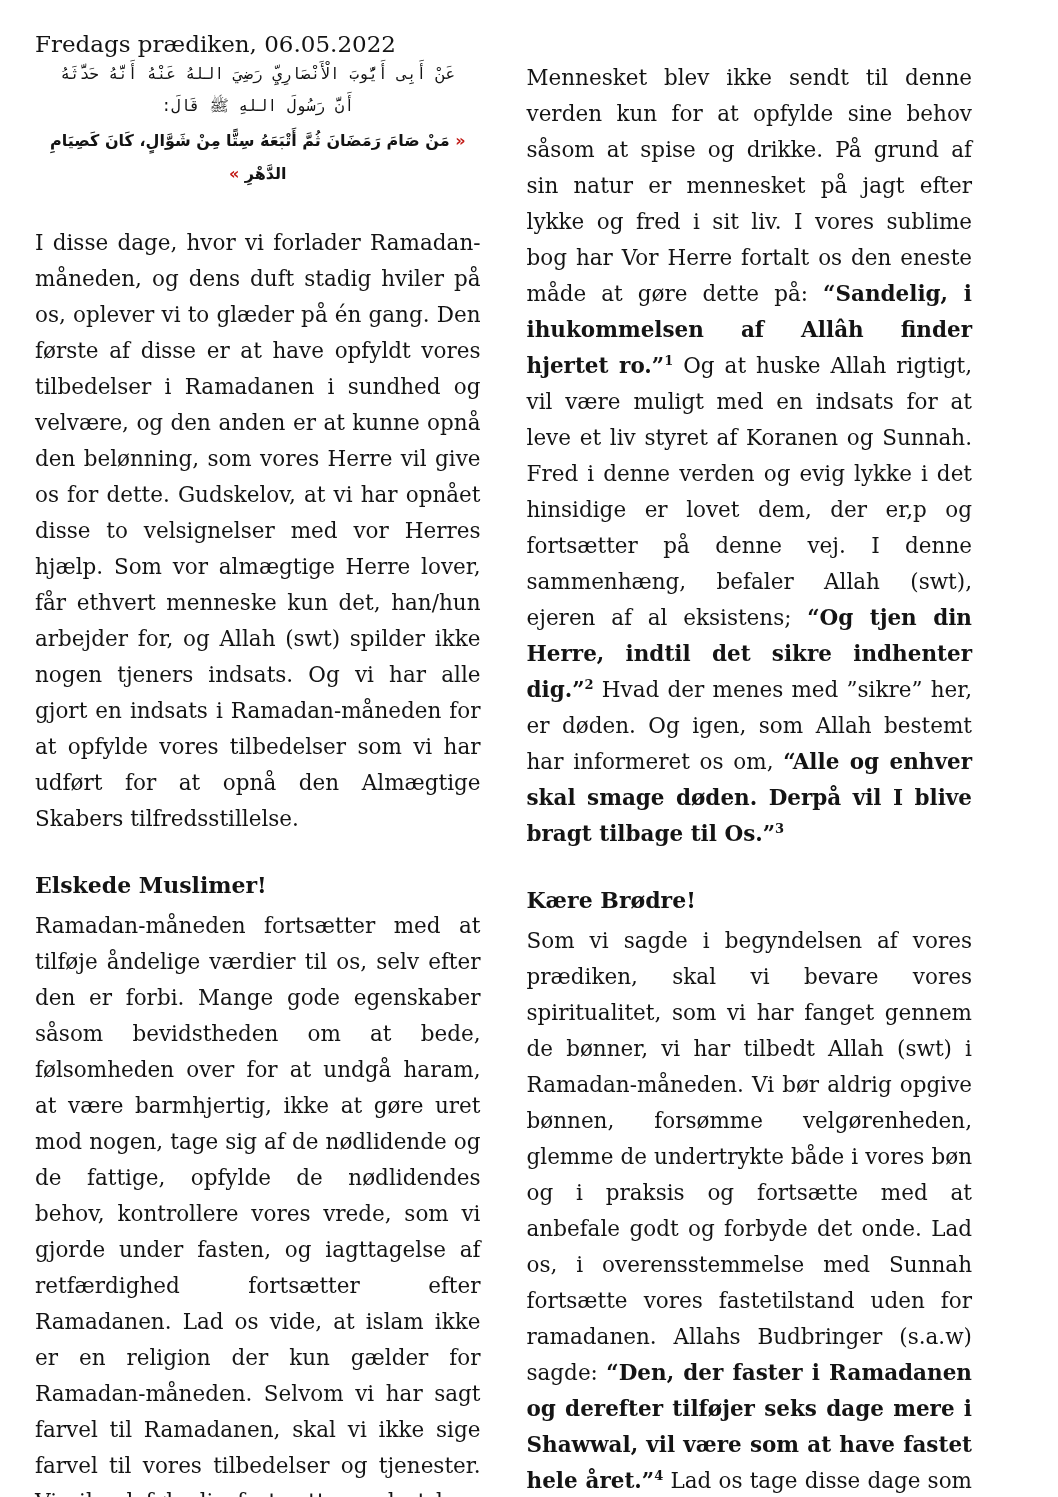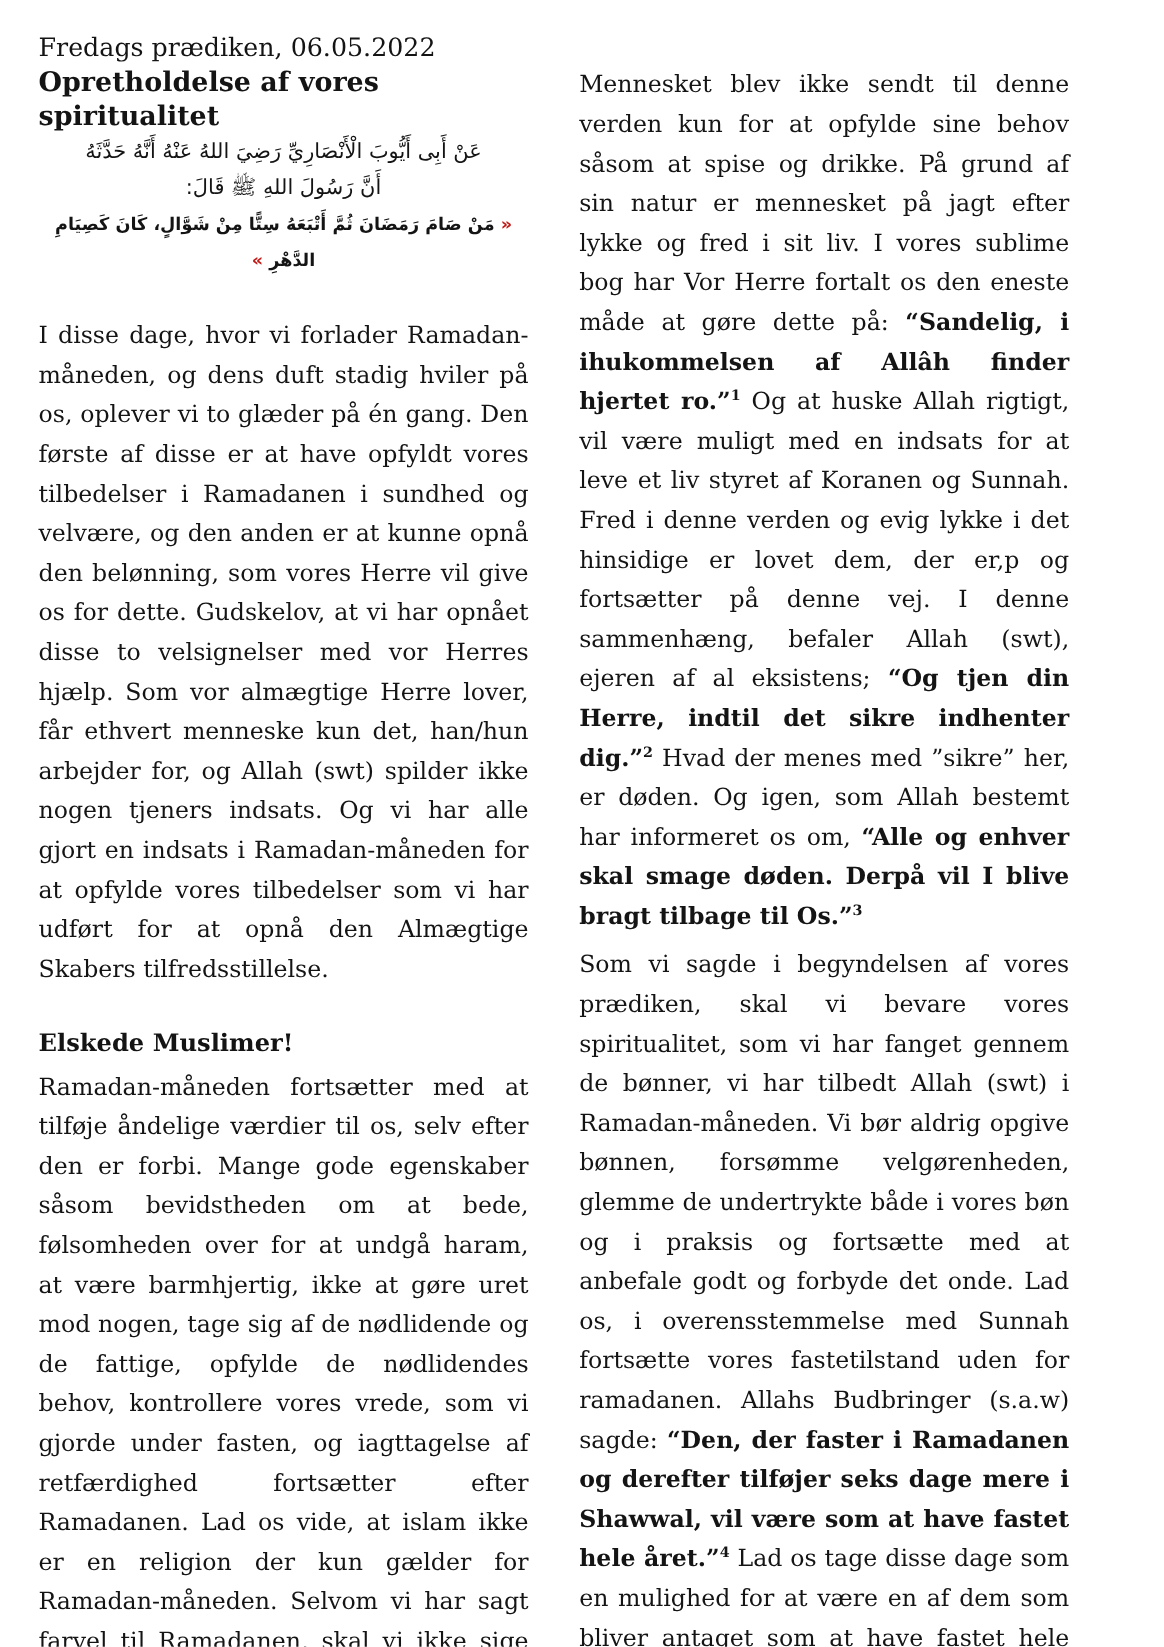--- a/index.html
+++ b/index.html
@@ -20,21 +20,21 @@
   .col-right { padding-top:30px; }
 
   .date-line { font-size:23px; line-height:28px; }
   .page-title { font-size:24.5px; line-height:31px; font-weight:bold; margin-top:1px; }
 
   .arabic {
     direction:rtl; text-align:center;
     font-family:"DejaVu Sans", sans-serif;
   }
   .arabic-verse { font-size:21px; line-height:34px; font-weight:bold; margin-top:9px; }
-  .arabic-chain { font-size:19px; line-height:29px; margin-top:3px; }
+  .arabic-chain { font-size:16px; line-height:29px; margin-top:3px;font-family:Liberation Mono, monospace; }
   .arabic-hadith { font-size:16px; line-height:33px; font-weight:bold; margin-top:2px; }
 
   .heading { font-weight:bold; font-size:22px; line-height:30px; margin:33px 0 8px 0; }
   .sections .heading:first-child { margin-top:0; }
   .col-left .sections { margin-top:35px; }
   .para {
     margin:0 0 8px 0;
     font-size:21.5px; line-height:36px;
     text-align:justify;
   }
@@ -42,35 +42,35 @@
   .para sup { font-size:13px; line-height:0; }
   .red { color:var(--accent-red,#c00000); }
 </style>
 </head>
 <body>
 
 <div class="page">
 
   <div class="col col-left">
     <div class="date-line">Fredags prædiken, 06.05.2022</div>
-    <div class="page-title">Opretholdelse af vores spiritualitet</div>
 
     <div class="arabic arabic-chain">عَنْ أَبِى أَيُّوبَ الْأَنْصَارِيِّ رَضِيَ اللهُ عَنْهُ أَنَّهُ حَدَّثَهُ</div>
     <div class="arabic arabic-chain">أَنَّ رَسُولَ اللهِ ﷺ قَالَ:</div>
     <div class="arabic arabic-hadith"><span class="b red">« </span><span class="b">مَنْ صَامَ رَمَضَانَ ثُمَّ أَتْبَعَهُ سِتًّا مِنْ شَوَّالٍ، كَانَ كَصِيَامِ الدَّهْرِ</span><span class="b red"> »</span></div>
 
     <div class="sections">
         <p class="para"><span>I disse dage, hvor vi forlader Ramadan-måneden, og dens duft stadig hviler på os, oplever vi to glæder på én gang.  Den første af disse er at have opfyldt vores tilbedelser i Ramadanen i sundhed og velvære, og den anden er at kunne opnå den belønning, som vores Herre vil give os for dette.  Gudskelov, at vi har opnået disse to velsignelser med vor Herres hjælp.  Som vor almægtige Herre lover, får ethvert menneske kun det, han/hun arbejder for, og Allah (swt) spilder ikke nogen tjeners indsats.  Og vi har alle gjort en indsats i Ramadan-måneden for at opfylde vores tilbedelser som vi har udført for at opnå den Almægtige Skabers tilfredsstillelse.</span></p>
         <div class="heading">Elskede Muslimer!</div>
         <p class="para"><span>Ramadan-måneden fortsætter med at tilføje åndelige værdier til os, selv efter den er forbi. Mange gode egenskaber såsom bevidstheden om at bede, følsomheden over for at undgå haram, at være barmhjertig, ikke at gøre uret mod nogen, tage sig af de nødlidende og de fattige, opfylde de nødlidendes behov, kontrollere vores vrede, som vi gjorde under fasten, og iagttagelse af retfærdighed fortsætter efter Ramadanen. Lad os vide, at islam ikke er en religion der kun gælder for Ramadan-måneden.  Selvom vi har sagt farvel til Ramadanen, skal vi ikke sige farvel til vores tilbedelser og tjenester.  Vi vil selvfølgelig fortsætte med at leve livet, men på den rigtige måde.</span></p>
       </div>
 
   </div>
 
   <div class="col col-right">
     <div class="sections">
         <p class="para"><span>Mennesket blev ikke sendt til denne verden kun for at opfylde sine behov såsom at spise og drikke.  På grund af sin natur er mennesket på jagt efter lykke og fred i sit liv.  I vores sublime bog har Vor Herre fortalt os den eneste måde at gøre dette på: </span><span class="b">“Sandelig, i ihukommelsen af Allâh finder hjertet ro.”</span><sup class="b">1</sup><span> Og at huske Allah rigtigt, vil være muligt med en indsats for at leve et liv styret af Koranen og Sunnah.  Fred i denne verden og evig lykke i det hinsidige er lovet dem, der er,p og fortsætter på denne vej.  I denne sammenhæng, befaler Allah (swt), ejeren af al eksistens; </span><span class="b">“Og tjen din Herre, indtil det sikre indhenter dig.”</span><sup class="b">2</sup><span> Hvad der menes med ”sikre” her, er døden.  Og igen, som Allah bestemt har informeret os om, </span><span class="b">“Alle og enhver skal smage døden. Derpå vil I blive bragt tilbage til Os.”</span><sup class="b">3</sup></p>
+        <div class="heading">Kære Brødre!</div>
         <p class="para"><span>Som vi sagde i begyndelsen af vores prædiken, skal vi bevare vores spiritualitet, som vi har fanget gennem de bønner, vi har tilbedt Allah (swt) i Ramadan-måneden.  Vi bør aldrig opgive bønnen, forsømme velgørenheden, glemme de undertrykte både i vores bøn og i praksis og fortsætte med at anbefale godt og forbyde det onde. Lad os, i overensstemmelse med Sunnah fortsætte vores fastetilstand uden for ramadanen.  Allahs Budbringer (s.a.w) sagde: </span><span class="b">“Den, der faster i Ramadanen og derefter tilføjer seks dage mere i Shawwal, vil være som at have fastet hele året.”</span><sup class="b">4</sup><span> Lad os tage disse dage som en mulighed for at være en af dem som bliver antaget som at have fastet hele året.  Faste forhindrer os i ondskab, zina og løgn.</span></p>
       </div>
 
   </div>
 
 </div>
 
 </body></html>

